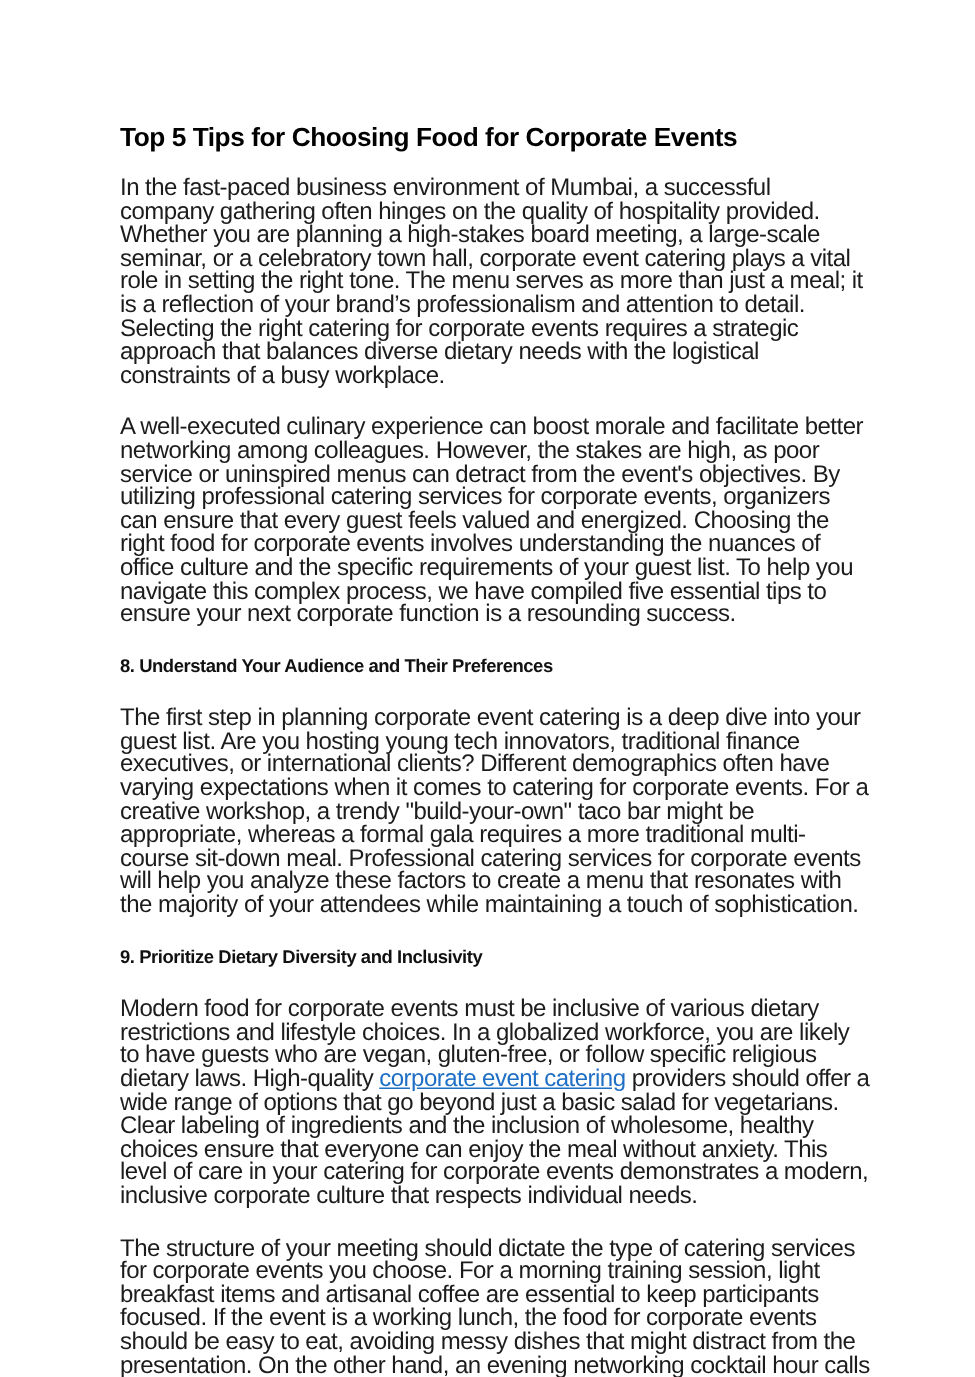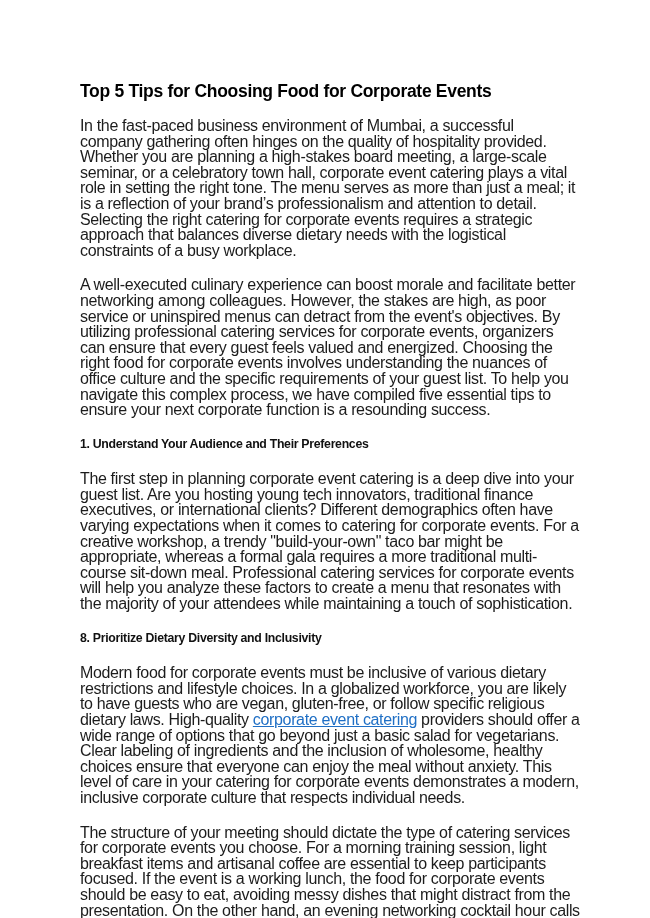--- a/index.html
+++ b/index.html
@@ -56,24 +56,24 @@
 <body>
 
 <div class="page">
 
   <h1 class="doc-title">Top 5 Tips for Choosing Food for Corporate Events</h1>
 
   <p class="para">In the fast-paced business environment of Mumbai, a successful company gathering often hinges on the quality of hospitality provided. Whether you are planning a high-stakes board meeting, a large-scale seminar, or a celebratory town hall, corporate event catering plays a vital role in setting the right tone. The menu serves as more than just a meal; it is a reflection of your brand’s professionalism and attention to detail. Selecting the right catering for corporate events requires a strategic approach that balances diverse dietary needs with the logistical constraints of a busy workplace.</p>
 
   <p class="para">A well-executed culinary experience can boost morale and facilitate better networking among colleagues. However, the stakes are high, as poor service or uninspired menus can detract from the event's objectives. By utilizing professional catering services for corporate events, organizers can ensure that every guest feels valued and energized. Choosing the right food for corporate events involves understanding the nuances of office culture and the specific requirements of your guest list. To help you navigate this complex process, we have compiled five essential tips to ensure your next corporate function is a resounding success.</p>
 
-  <h2 class="sec-heading">1. Understand Your Audience and Their Preferences</h2>
+  <h2 class="sec-heading">8. Understand Your Audience and Their Preferences</h2>
 
   <p class="para">The first step in planning corporate event catering is a deep dive into your guest list. Are you hosting young tech innovators, traditional finance executives, or international clients? Different demographics often have varying expectations when it comes to catering for corporate events. For a creative workshop, a trendy "build-your-own" taco bar might be appropriate, whereas a formal gala requires a more traditional multi-course sit-down meal. Professional catering services for corporate events will help you analyze these factors to create a menu that resonates with the majority of your attendees while maintaining a touch of sophistication.</p>
 
-  <h2 class="sec-heading">8. Prioritize Dietary Diversity and Inclusivity</h2>
+  <h2 class="sec-heading">9. Prioritize Dietary Diversity and Inclusivity</h2>
 
   <p class="para"><span>Modern food for corporate events must be inclusive of various dietary restrictions and lifestyle choices. In a globalized workforce, you are likely to have guests who are vegan, gluten-free, or follow specific religious dietary laws. High-quality </span><a class="inline-link">corporate event catering</a><span> providers should offer a wide range of options that go beyond just a basic salad for vegetarians. Clear labeling of ingredients and the inclusion of wholesome, healthy choices ensure that everyone can enjoy the meal without anxiety. This level of care in your catering for corporate events demonstrates a modern, inclusive corporate culture that respects individual needs.</span></p>
 
 
   <p class="para">The structure of your meeting should dictate the type of catering services for corporate events you choose. For a morning training session, light breakfast items and artisanal coffee are essential to keep participants focused. If the event is a working lunch, the food for corporate events should be easy to eat, avoiding messy dishes that might distract from the presentation. On the other hand, an evening networking cocktail hour calls for bite-sized</p>
 
 </div>
 
 </body></html>

